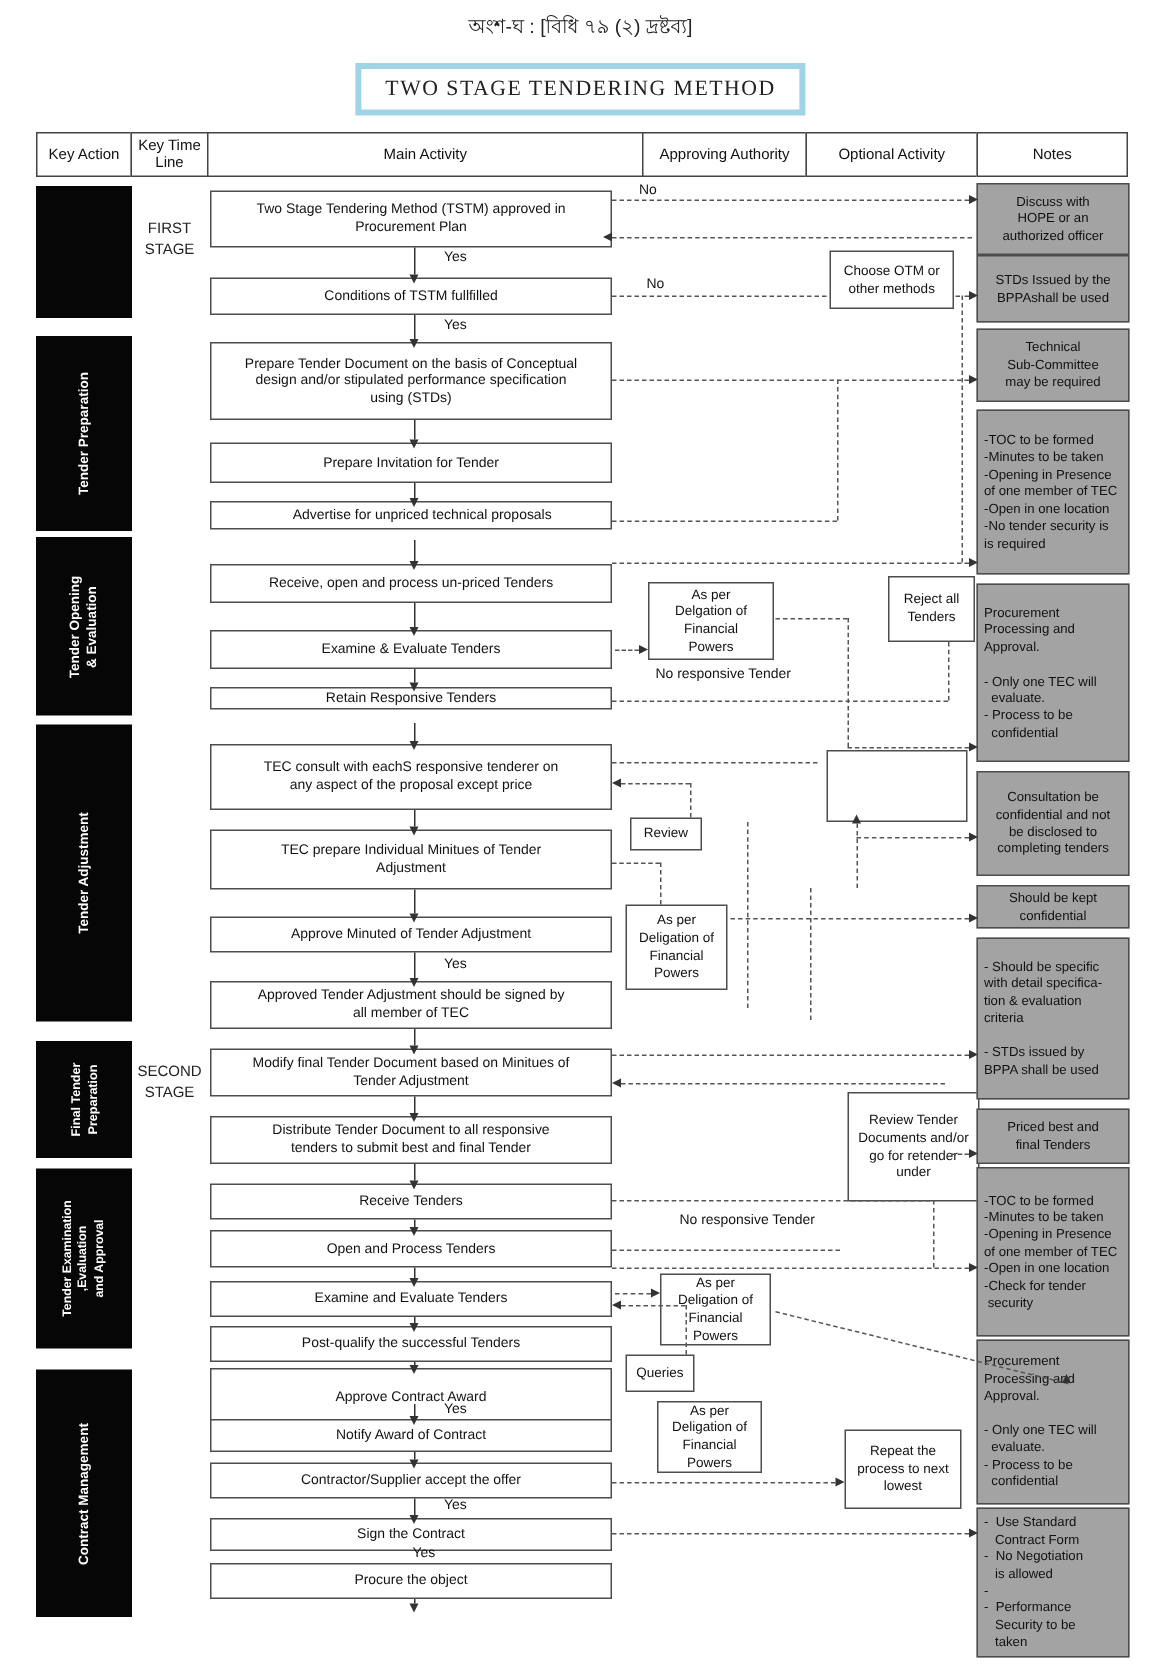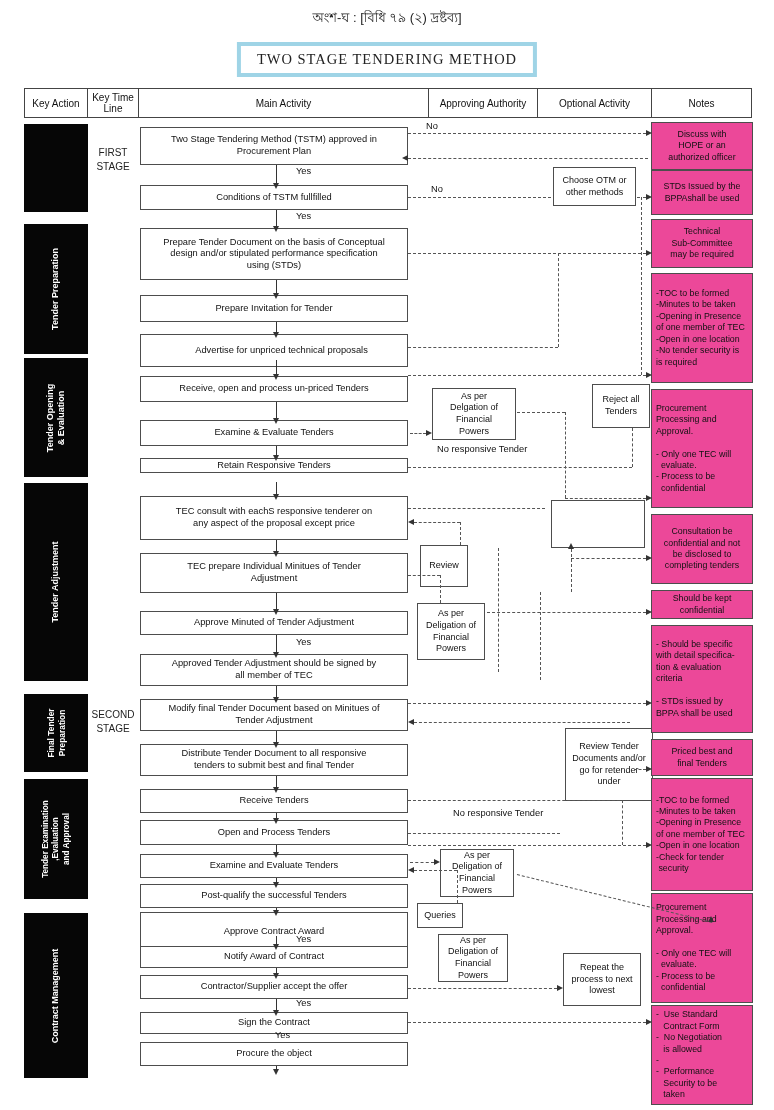--- a/index.html
+++ b/index.html
@@ -18,21 +18,21 @@
           color:#fff;font-weight:bold;font-size:9px;line-height:1.25;text-align:center;
           white-space:pre-line;}
   .stage{position:absolute;left:84px;width:58px;text-align:center;font-size:10px;
          line-height:1.4;white-space:pre-line;color:#222;}
   .mbox{position:absolute;left:140px;width:268px;border:1.3px solid #4d4d4d;background:#fff;
         display:flex;align-items:center;justify-content:center;text-align:center;
         font-size:9.3px;line-height:1.25;box-sizing:border-box;padding:1px 8px;white-space:pre-line;}
   .sbox{position:absolute;border:1.3px solid #4d4d4d;background:#fff;
         display:flex;align-items:center;justify-content:center;text-align:center;
         font-size:9px;line-height:1.3;box-sizing:border-box;padding:1px 3px;white-space:pre;}
-  .nbox{position:absolute;left:651px;width:102px;border:1.3px solid #4d4d4d;background:#ec4899;
+  .nbox{position:absolute;left:651px;width:102px;border:1.3px solid #4d4d4d;background:#a3a3a3;
         box-sizing:border-box;font-size:8.8px;line-height:1.3;padding:3px 4px;white-space:pre;
         display:flex;flex-direction:column;justify-content:center;}
   .nbox.center{text-align:center;align-items:center;}
   .nbox.left{text-align:left;align-items:flex-start;}
   .lbl{position:absolute;font-size:9.3px;color:#111;background:transparent;padding-left:13px;}
   .dash-h{position:absolute;border-top:1.2px dashed #555;height:0;}
   .dash-v{position:absolute;border-left:1.2px dashed #555;width:0;}
   .solid-v{position:absolute;border-left:1.4px solid #333;width:0;left:276px;}
   .arr{position:absolute;width:0;height:0;}
   .arr.r{border-left:6px solid #333;border-top:3.5px solid transparent;border-bottom:3.5px solid transparent;}
@@ -84,21 +84,21 @@
   <div class="stage" style="top:708px;">SECOND
 STAGE</div>
 
   <div class="mbox" style="top:127px;height:38px;">Two Stage Tendering Method (TSTM) approved in
 Procurement Plan</div>
   <div class="mbox" style="top:185px;height:25px;">Conditions of TSTM fullfilled</div>
   <div class="mbox" style="top:228px;height:52px;">Prepare Tender Document on the basis of Conceptual
 design and/or stipulated performance specification
 using (STDs)</div>
   <div class="mbox" style="top:295px;height:27px;">Prepare Invitation for Tender</div>
-  <div class="mbox" style="top:334px;height:33px;padding-left:23px;">Advertise for unpriced technical proposals</div>
+  <div class="mbox" style="top:334px;height:19px;padding-left:23px;">Advertise for unpriced technical proposals</div>
   <div class="mbox" style="top:376px;height:26px;">Receive, open and process un-priced Tenders</div>
   <div class="mbox" style="top:420px;height:26px;">Examine &amp; Evaluate Tenders</div>
   <div class="mbox" style="top:458px;height:15px;">Retain Responsive Tenders</div>
   <div class="mbox" style="top:496px;height:44px;">TEC consult with eachS responsive tenderer on
 any aspect of the proposal except price</div>
   <div class="mbox" style="top:611px;height:24px;">Approve Minuted of Tender Adjustment</div>
   <div class="mbox" style="top:553px;height:40px;">TEC prepare Individual Minitues of Tender
 Adjustment</div>
   <div class="mbox" style="top:654px;height:32px;">Approved Tender Adjustment should be signed by
 all member of TEC</div>
@@ -125,21 +125,21 @@
   <div class="lbl" style="left:262px;top:1030px;">Yes</div>
   <div class="lbl" style="left:413px;top:121px;">No</div>
   <div class="lbl" style="left:418px;top:184px;">No</div>
   <div class="lbl" style="left:424px;top:444px;">No responsive Tender</div>
   <div class="lbl" style="left:440px;top:808px;">No responsive Tender</div>
 
   <div class="sbox" style="left:432px;top:388px;width:84px;height:52px;">As per
 Delgation of
 Financial
 Powers</div>
-  <div class="sbox" style="left:420px;top:545px;width:48px;height:42px;">Review</div>
+  <div class="sbox" style="left:420px;top:545px;width:48px;height:22px;">Review</div>
   <div class="sbox" style="left:417px;top:603px;width:68px;height:57px;">As per
 Deligation of
 Financial
 Powers</div>
   <div class="sbox" style="left:440px;top:849px;width:74px;height:48px;">As per
 Deligation of
 Financial
 Powers</div>
   <div class="sbox" style="left:417px;top:903px;width:46px;height:25px;">Queries</div>
   <div class="sbox" style="left:438px;top:934px;width:70px;height:48px;">As per

